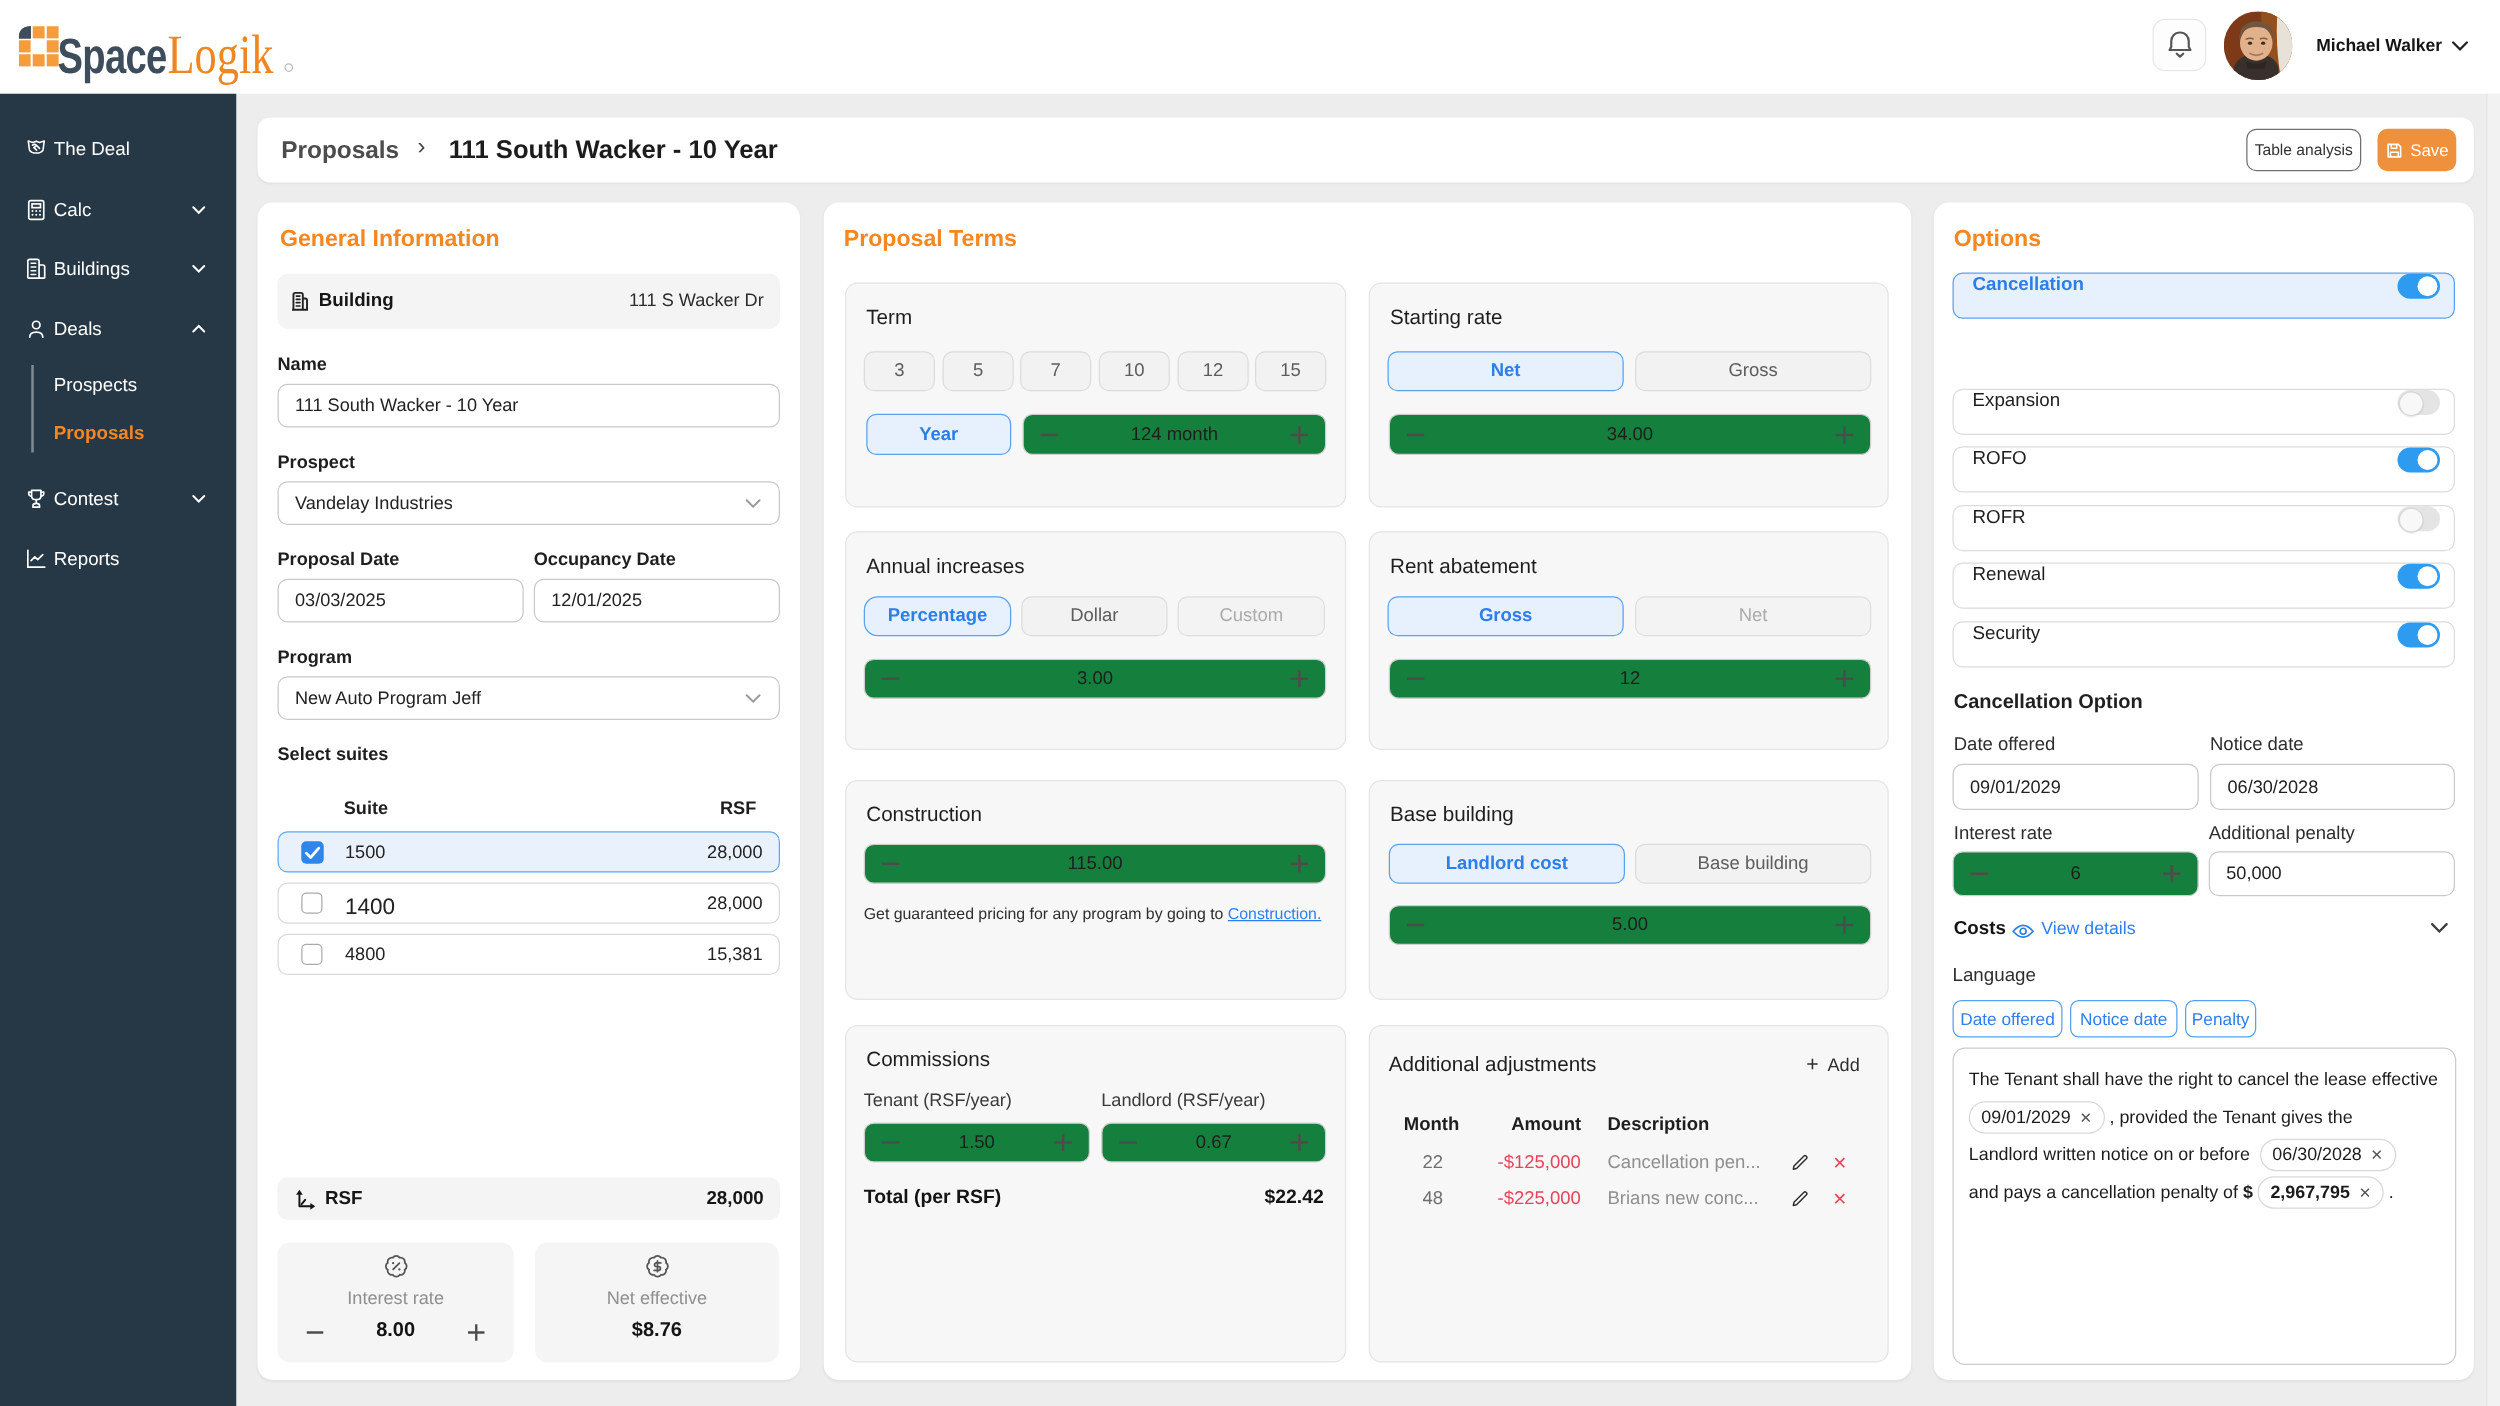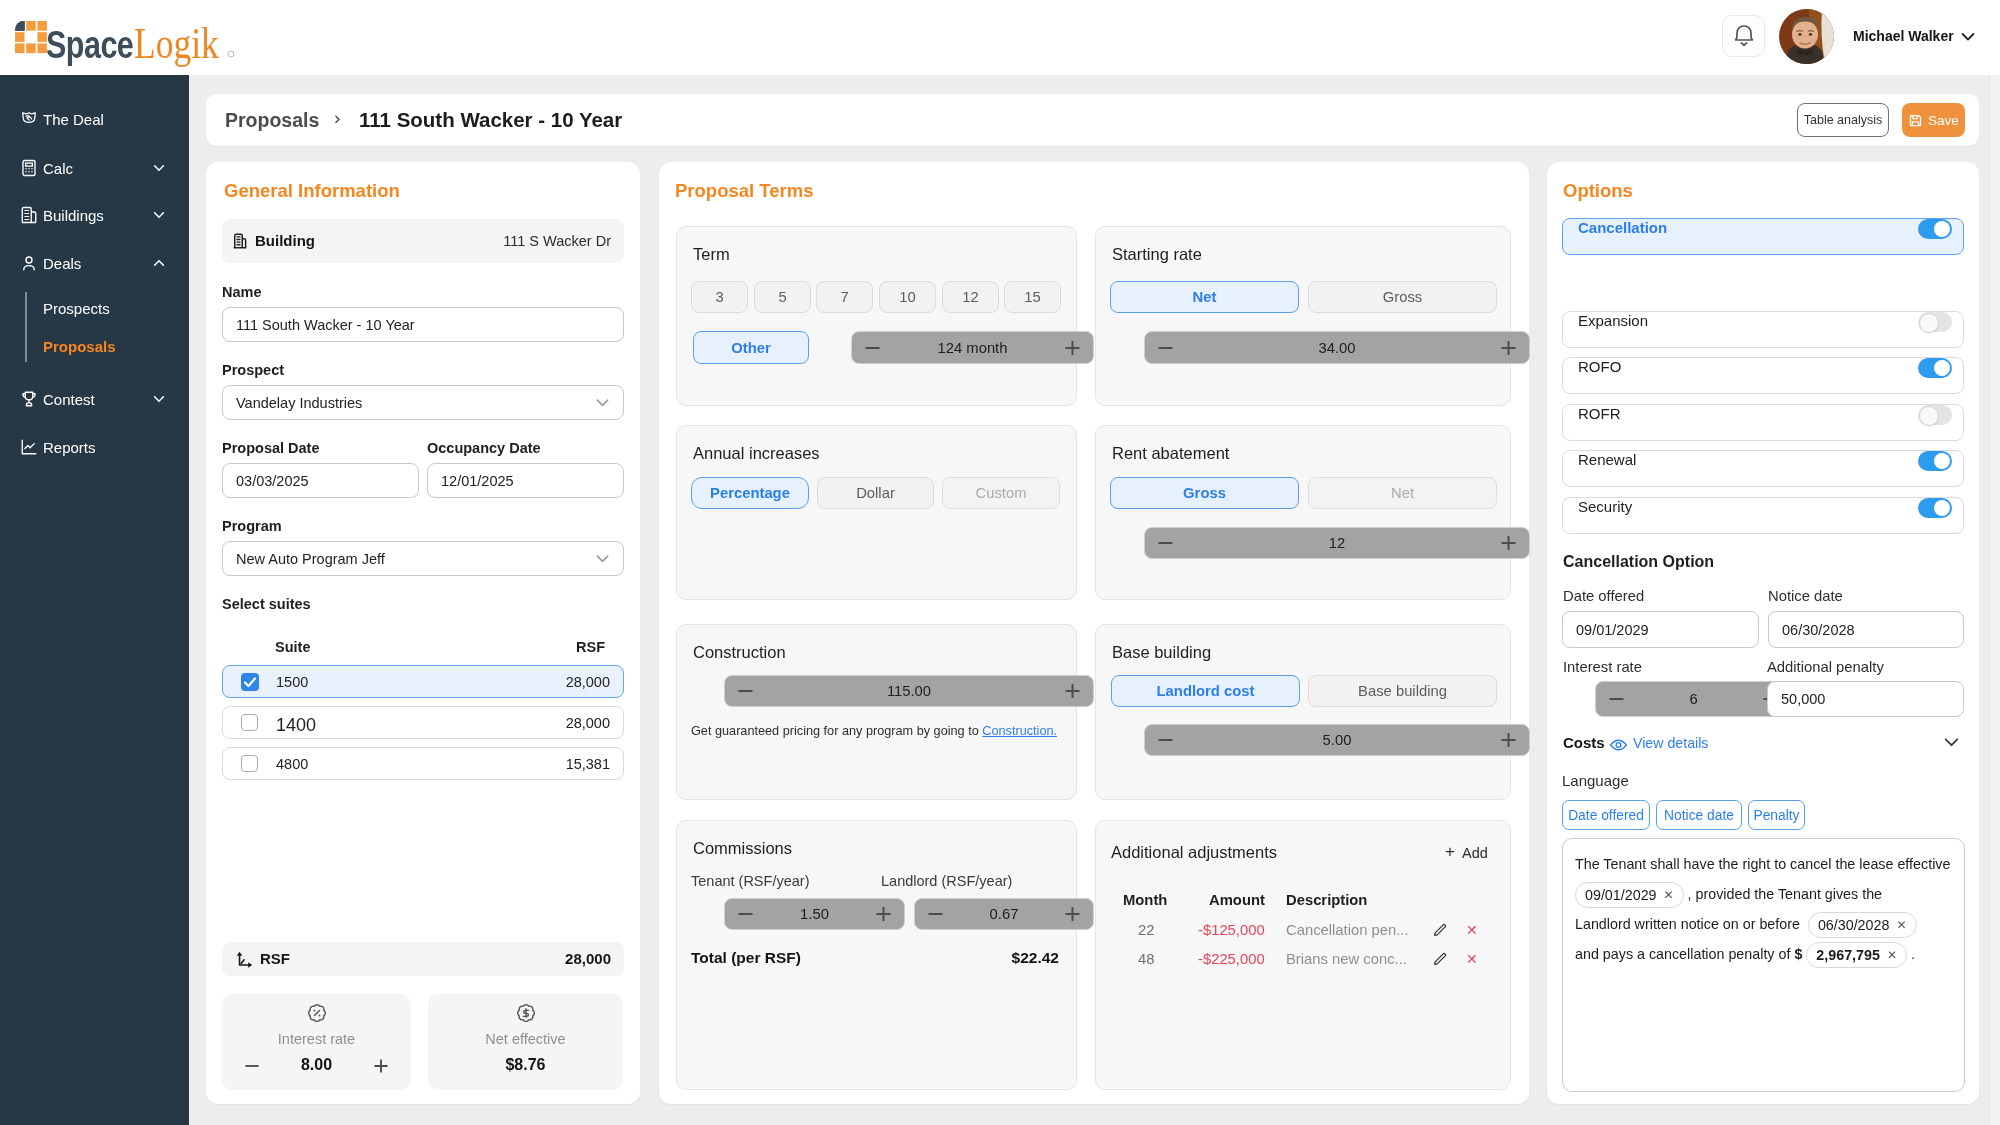--- a/index.html
+++ b/index.html
@@ -30,21 +30,21 @@
 
 .panel { position:absolute; top:162px; height:942px; background:#fff; border-radius:12px; box-shadow:0 1px 2px rgba(0,0,0,.05); }
 #panel-gi { left:206px; width:434px; }
 #panel-pt { left:659px; width:870px; }
 #panel-op { left:1547px; width:432px; }
 .ptitle { position:absolute; font-size:18.5px; font-weight:bold; color:#f6861f; }
 
 .label { position:absolute; font-size:14.5px; font-weight:bold; color:#1e1e1e; }
 .input { position:absolute; background:#fff; border:1px solid #c9c9c9; border-radius:8px; font-size:14.5px; color:#222; display:flex; align-items:center; padding-left:13px; }
 .input .chev { position:absolute; right:13px; }
-.stepper { position:absolute; background:#a3a3a3; border:1px solid #cfcfcf; border-radius:8px; display:flex; align-items:center;margin-left:33px; }
+.stepper { position:absolute; background:#15803d; border:1px solid #cfcfcf; border-radius:8px; display:flex; align-items:center; }
 .stepper .sm { position:absolute; left:12px; top:50%; transform:translateY(-50%); width:17px; height:17px; }
 .stepper .sp { position:absolute; right:12px; top:50%; transform:translateY(-50%); width:17px; height:17px; }
 .stepper .sv { width:100%; text-align:center; font-size:14.8px; color:#1e1e1e; }
 .pill { position:absolute; border-radius:8px; display:flex; align-items:center; justify-content:center; font-size:14.8px; }
 .pill.sel { background:#e7f1fd; border:1.5px solid #5ba2ee; color:#2c7ee8; font-weight:bold; }
 .pill.un { background:#f2f2f2; border:1px solid #dcdcdc; color:#5d5d5d; }
 .pill.dis { background:#f3f3f3; border:1px solid #dedede; color:#ababab; }
 .card { position:absolute; background:#f7f7f7; border:1px solid #e4e4e4; border-radius:10px; }
 .ctitle { position:absolute; font-size:16.5px; color:#1e1e1e; }
 
@@ -282,21 +282,21 @@
   <div class="ptitle" style="left:16px; top:18px;">Proposal Terms</div>
 
   <div class="card" style="left:17px; top:64px; width:401px; height:180px;">
     <div class="ctitle" style="left:16px; top:18px;">Term</div>
     <div class="pill un" style="left:14px; top:54px; width:57px; height:32px;">3</div>
     <div class="pill un" style="left:77px; top:54px; width:57px; height:32px;">5</div>
     <div class="pill un" style="left:139px; top:54px; width:57px; height:32px;">7</div>
     <div class="pill un" style="left:202px; top:54px; width:57px; height:32px;">10</div>
     <div class="pill un" style="left:265px; top:54px; width:57px; height:32px;">12</div>
     <div class="pill un" style="left:327px; top:54px; width:57px; height:32px;">15</div>
-    <div class="pill sel" style="left:16px; top:104px; width:116px; height:33px;">Other</div>
+    <div class="pill sel" style="left:16px; top:104px; width:116px; height:33px;">Year</div>
     <div class="stepper" style="left:141px; top:104px; width:243px; height:33px;">
         <span class="sm"><svg viewBox="0 0 17 17" fill="none" stroke="#4c4c4c" stroke-width="2">
             <path d="M1.5 8.5 L15.5 8.5"></path>
           </svg></span>
         <span class="sv">124 month</span>
         <span class="sp"><svg viewBox="0 0 17 17" fill="none" stroke="#4c4c4c" stroke-width="2">
             <path d="M1.5 8.5 L15.5 8.5 M8.5 1.5 L8.5 15.5"></path>
           </svg></span>
       </div>
   </div>
@@ -314,20 +314,29 @@
             <path d="M1.5 8.5 L15.5 8.5 M8.5 1.5 L8.5 15.5"></path>
           </svg></span>
       </div>
   </div>
 
   <div class="card" style="left:17px; top:263px; width:401px; height:175px;">
     <div class="ctitle" style="left:16px; top:18px;">Annual increases</div>
     <div class="pill sel" style="left:14px; top:51px; width:118px; height:32px;border-radius:11px;">Percentage</div>
     <div class="pill un" style="left:140px; top:51px; width:117px; height:32px;">Dollar</div>
     <div class="pill dis" style="left:265px; top:51px; width:118px; height:32px;">Custom</div>
+    <div class="stepper" style="left:14px; top:101px; width:370px; height:32px;">
+        <span class="sm"><svg viewBox="0 0 17 17" fill="none" stroke="#4c4c4c" stroke-width="2">
+            <path d="M1.5 8.5 L15.5 8.5"></path>
+          </svg></span>
+        <span class="sv">3.00</span>
+        <span class="sp"><svg viewBox="0 0 17 17" fill="none" stroke="#4c4c4c" stroke-width="2">
+            <path d="M1.5 8.5 L15.5 8.5 M8.5 1.5 L8.5 15.5"></path>
+          </svg></span>
+      </div>
   </div>
 
   <div class="card" style="left:436px; top:263px; width:416px; height:175px;">
     <div class="ctitle" style="left:16px; top:18px;">Rent abatement</div>
     <div class="pill sel" style="left:14px; top:51px; width:189px; height:32px;">Gross</div>
     <div class="pill dis" style="left:212px; top:51px; width:189px; height:32px;">Net</div>
     <div class="stepper" style="left:15px; top:101px; width:386px; height:32px;">
         <span class="sm"><svg viewBox="0 0 17 17" fill="none" stroke="#4c4c4c" stroke-width="2">
             <path d="M1.5 8.5 L15.5 8.5"></path>
           </svg></span>

